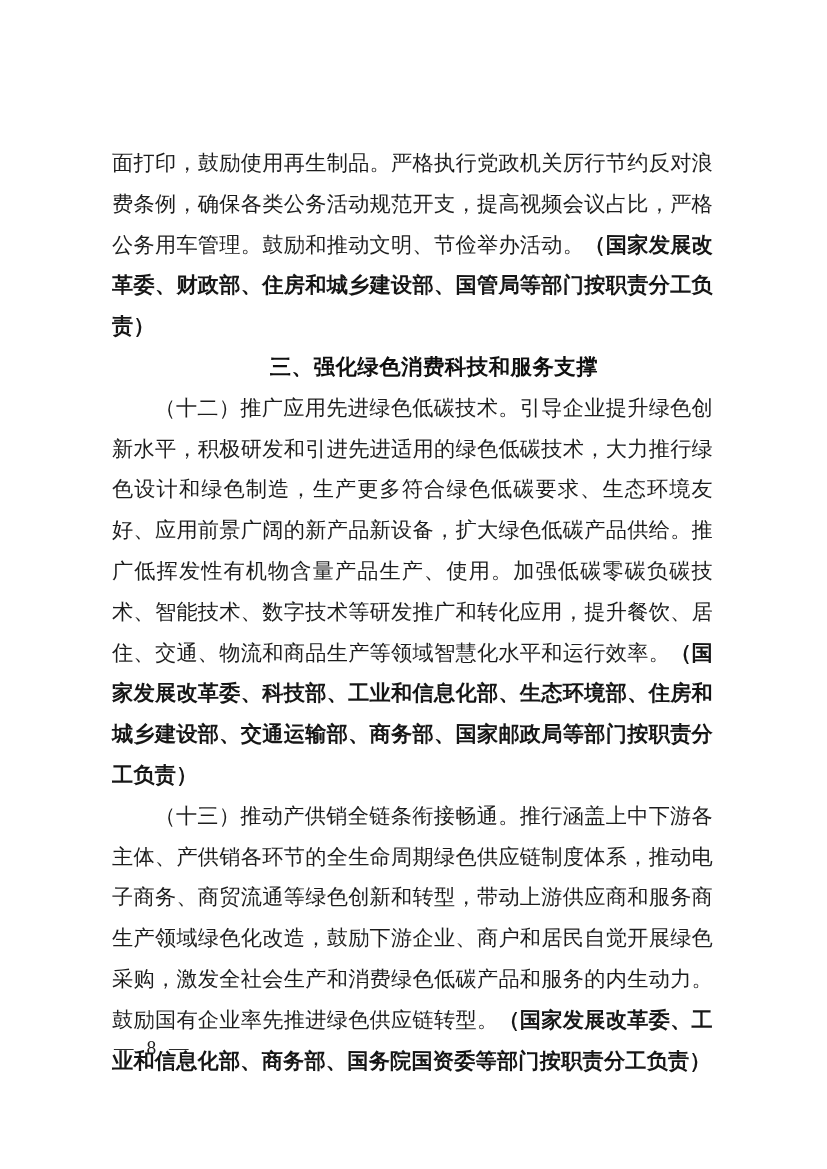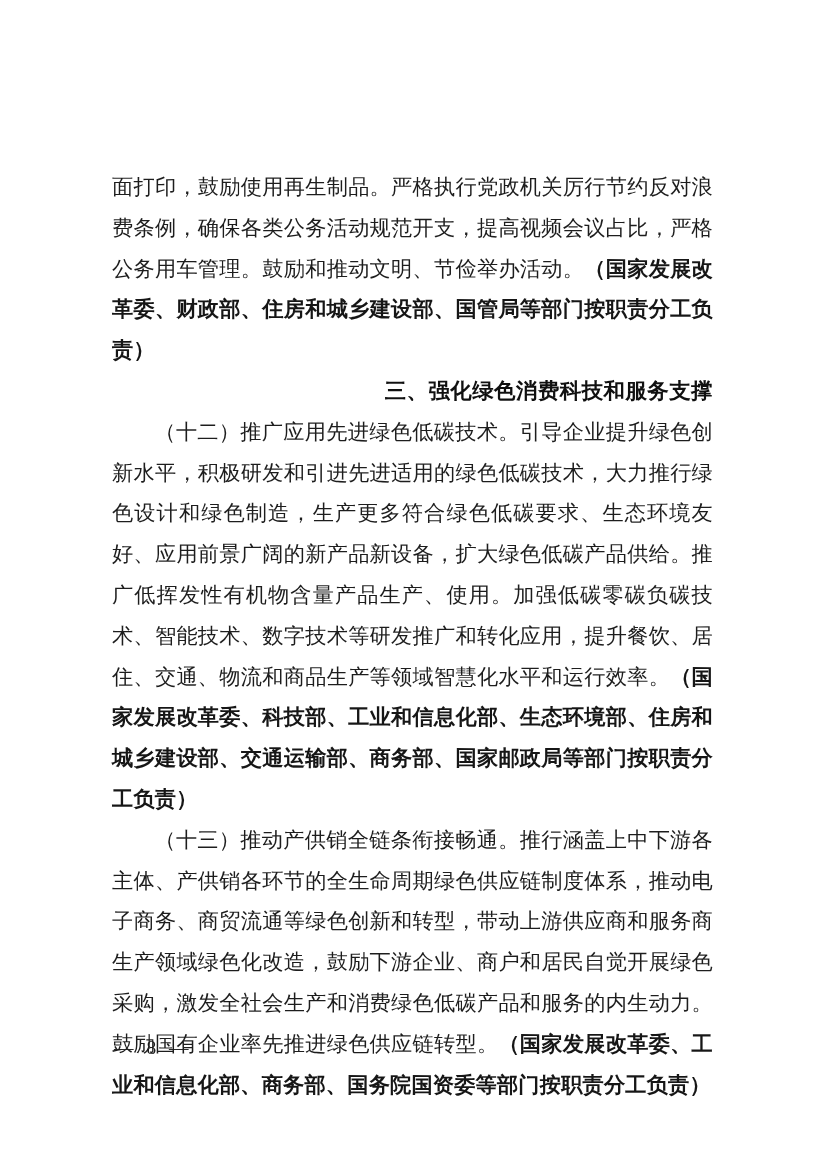--- a/index.html
+++ b/index.html
@@ -26,38 +26,37 @@
     left: 112px;
     top: 143px;
     width: 601px;
     font-family: "Liberation Serif", "DejaVu Serif", serif;
     font-size: 21.2px;
     line-height: 40.8px;
     color: #1d1d1d;
     text-align: justify;
     text-justify: inter-ideograph;
     letter-spacing: 0.2px;
-    margin-top: 24px;
   }
   .para {
     margin: 0;
     text-indent: 2em;
   }
   .para.continuation {
     text-indent: 0;
   }
   .section-heading {
     margin: 0;
     text-indent: 2em;
     font-family: "Liberation Sans", "DejaVu Sans", sans-serif;
     font-weight: 700;
     font-size: 21.4px;
     line-height: 40.8px;
     color: #101010;
-    text-align: right;
+    text-align: center;
     letter-spacing: 0.5px;
   }
   .lead-sentence {
     
     color: #1d1d1d;
   }
   .attribution {
     
     font-weight: 700;
     color: #161616;

